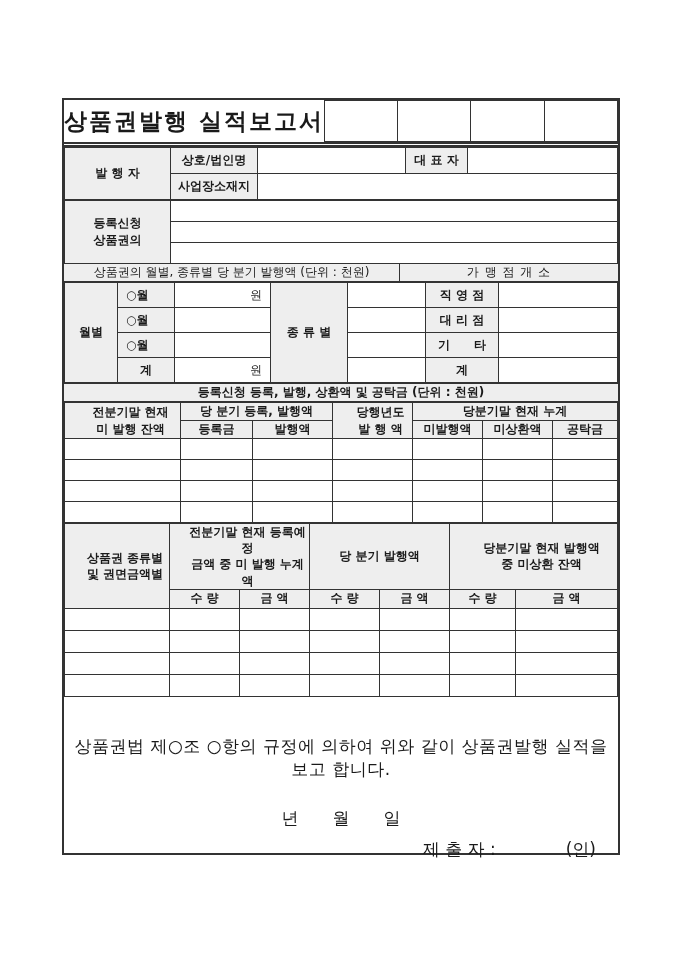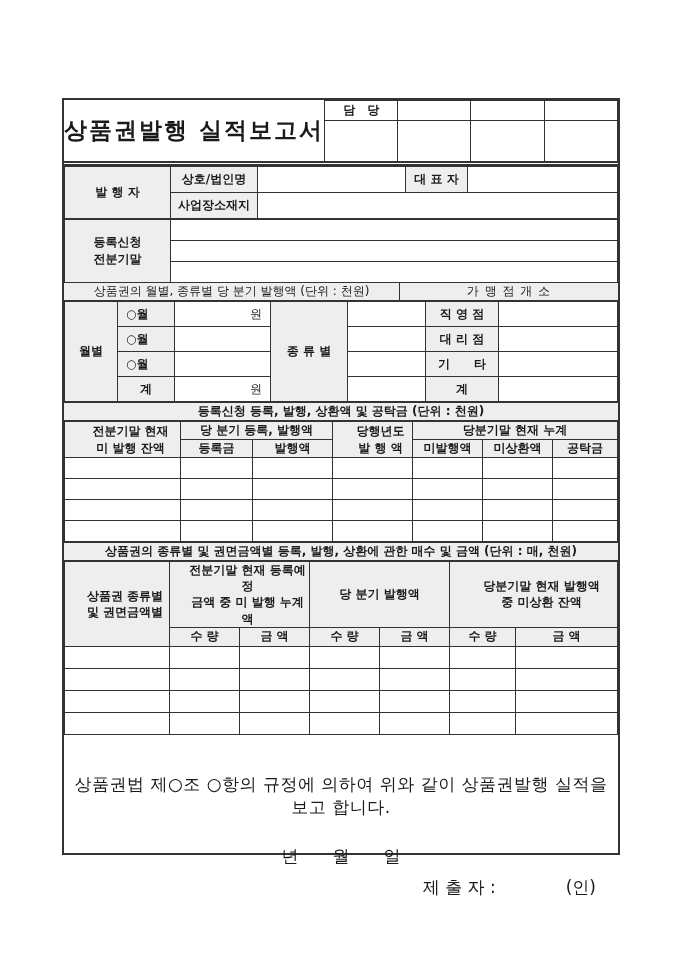--- a/index.html
+++ b/index.html
@@ -64,26 +64,20 @@
         <div class="form-title">상품권발행 실적보고서</div>
       </div>
       <table class="tbl approval">
         <colgroup>
             <col style="width:25%">
             <col style="width:25%">
             <col style="width:25%">
             <col>
         </colgroup>
         <tbody>
-            <tr class="r20">
-          <td>담　당</td>
-          <td class="val"></td>
-          <td class="val"></td>
-          <td class="val"></td>
-        </tr>
         <tr class="tall">
           <td class="val"></td>
           <td class="val"></td>
           <td class="val"></td>
           <td class="val"></td>
         </tr>
       </tbody>
         </table>
     </div>
 
@@ -112,21 +106,21 @@
 
     <table class="tbl">
       <colgroup>
           <col style="width:106px">
           <col>
         </colgroup>
       <tbody>
           <tr class="r21">
         <td class="lab" rowspan="3">
           <div>등록신청</div>
-          <div>전분기말</div>
+          <div>상품권의</div>
         </td>
         <td class="val"></td>
       </tr>
       <tr class="r21">
             <td class="val"></td>
           </tr>
       <tr class="r21">
             <td class="val"></td>
           </tr>
     </tbody>
@@ -243,21 +237,20 @@
             <td class="val"></td>
             <td class="val"></td>
             <td class="val"></td>
             <td class="val"></td>
             <td class="val"></td>
             <td class="val"></td>
           </tr>
     </tbody>
       </table>
 
-    <div class="sec-title">상품권의 종류별 및 권면금액별 등록, 발행, 상환에 관한 매수 및 금액 (단위 : 매, 천원)</div>
     <table class="tbl">
       <colgroup>
           <col style="width:105px">
           <col style="width:70px">
           <col style="width:70px">
           <col style="width:70px">
           <col style="width:70px">
           <col style="width:66px">
           <col>
         </colgroup>

